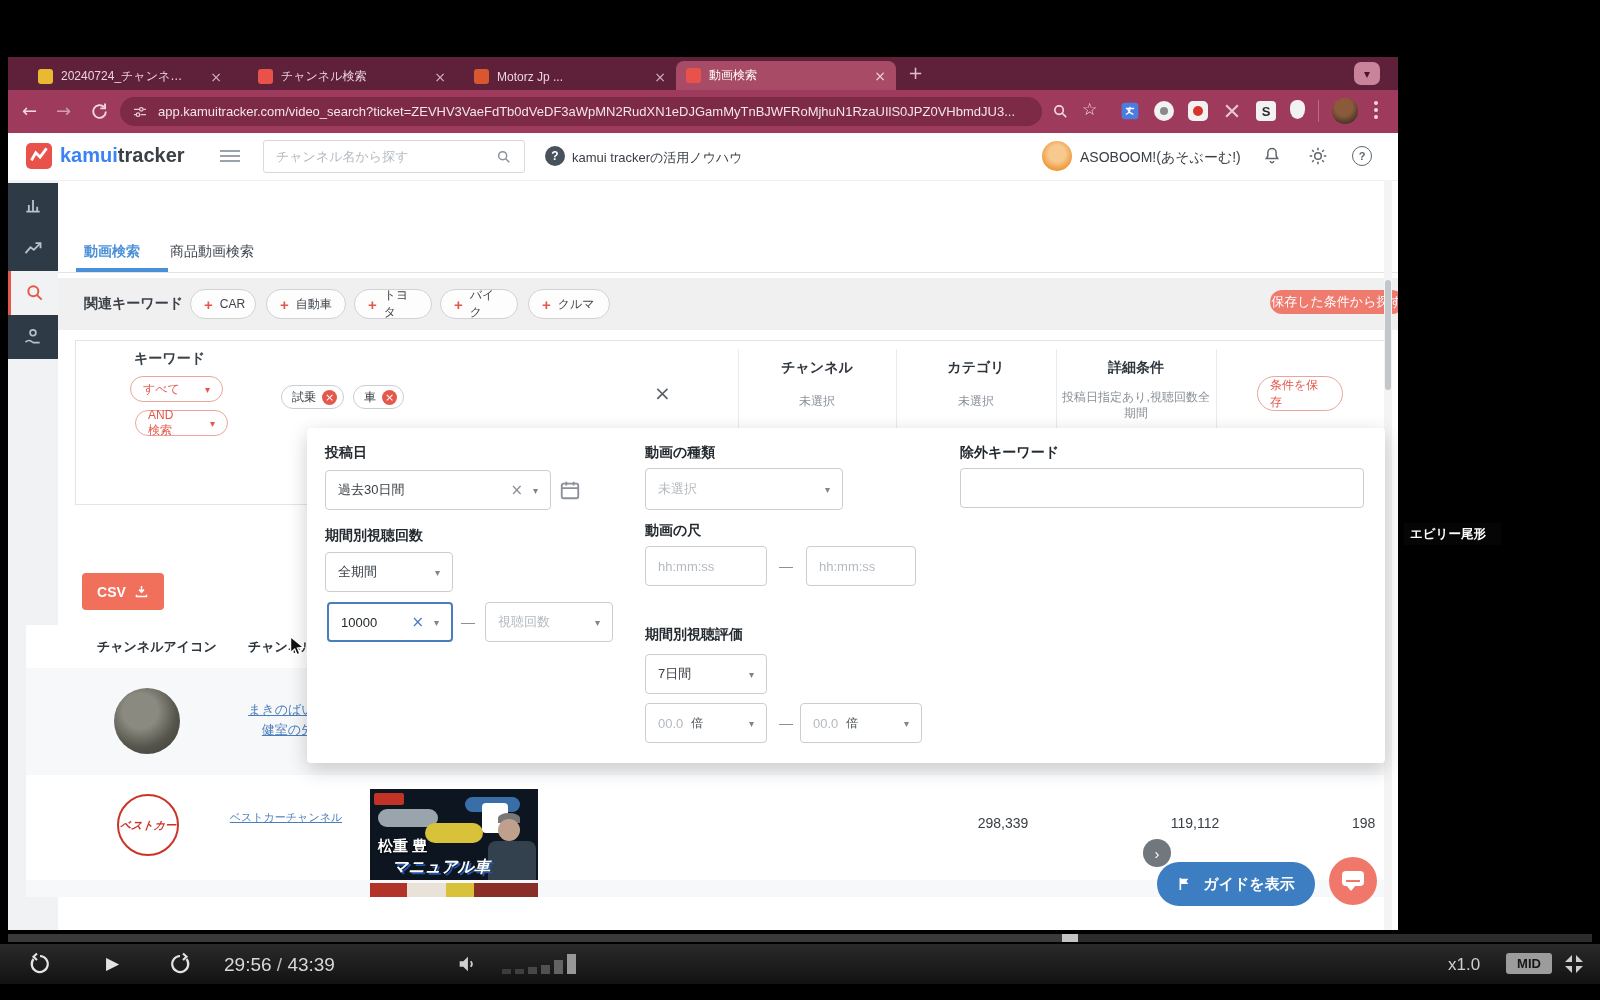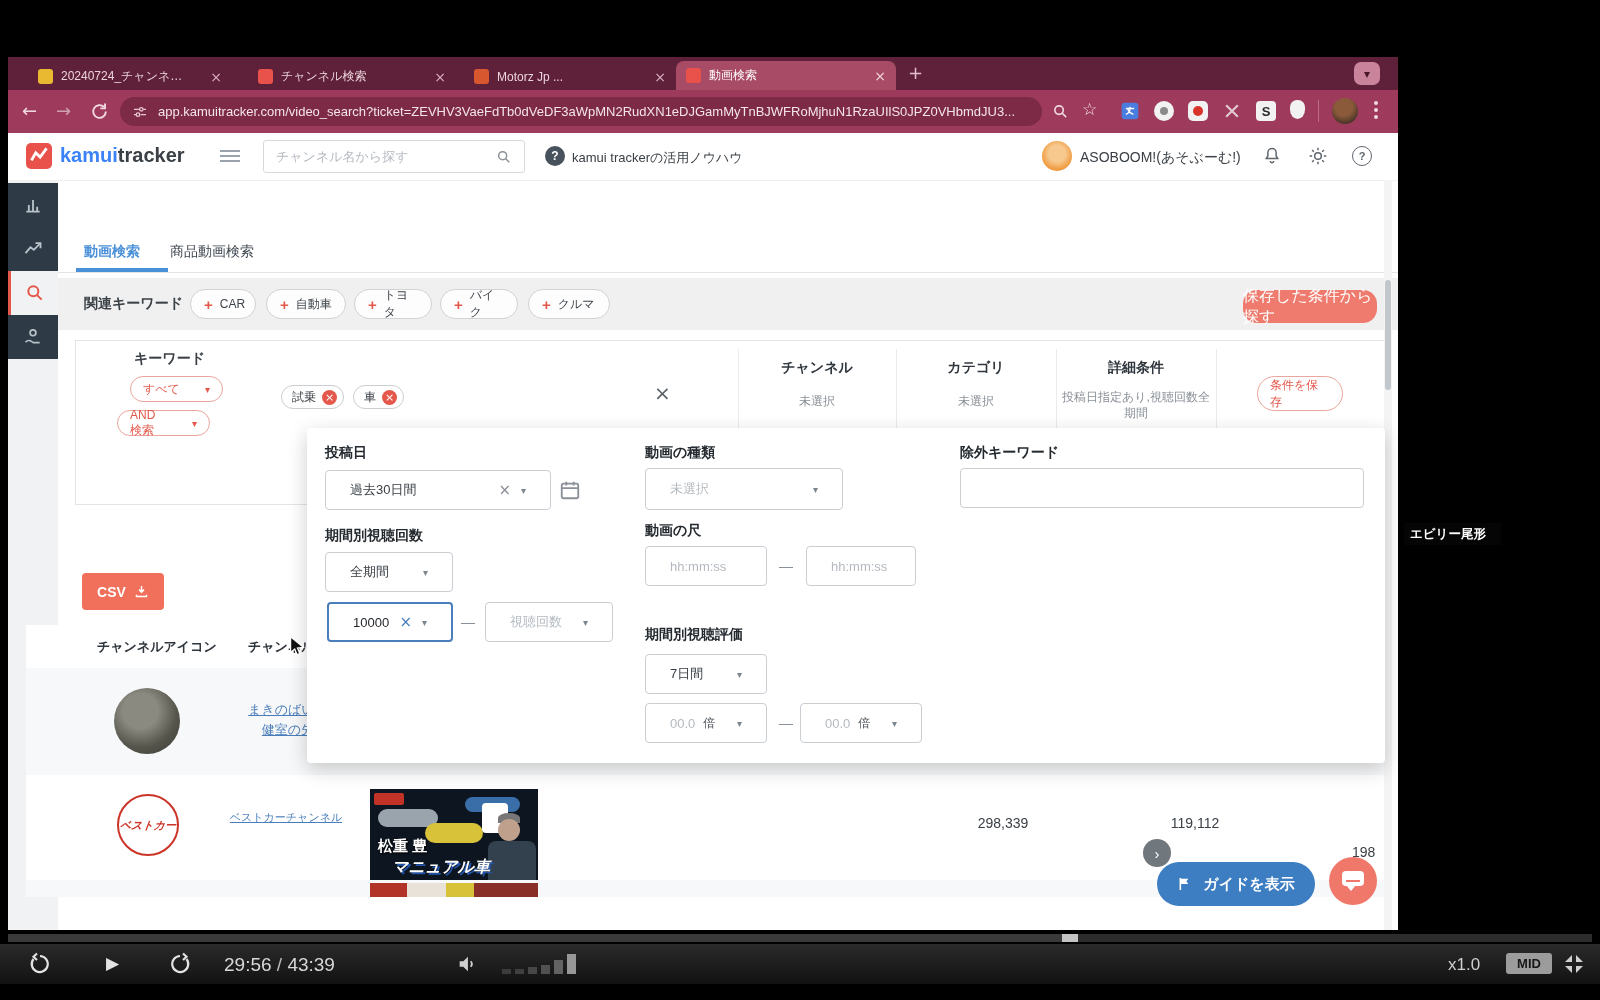--- a/index.html
+++ b/index.html
@@ -36,21 +36,21 @@
            display:flex;align-items:center;gap:6px;padding:0 6px 0 10px;font-size:12px;color:#3a4046;
            box-sizing:border-box;}
   .tagx{width:15px;height:15px;border-radius:50%;background:#e4584b;color:#fff;font-size:11px;
         display:flex;align-items:center;justify-content:center;font-family:"DejaVu Sans",sans-serif;}
   .colhead{position:absolute;font-size:14px;font-weight:bold;color:#2f363d;text-align:center;}
   .colval{position:absolute;font-size:12px;color:#8a9097;text-align:center;line-height:16px;}
   .vline{position:absolute;top:8px;width:1px;height:100px;background:#ebebeb;}
   .link{color:#4a7ebb;text-decoration:underline;}
   .flb{position:absolute;font-size:14px;font-weight:bold;color:#23292e;}
   .fin{position:absolute;background:#fff;border:1px solid #c9ced3;border-radius:4px;display:flex;
-       align-items:center;padding:0 24px;box-sizing:border-box;font-size:13px;color:#3a4046;height:40px;}
+       align-items:center;padding:0 12px;box-sizing:border-box;font-size:13px;color:#3a4046;height:40px;}
   .ph{color:#b4bac0;}
   .spx{flex:1;}
   .cv{font-family:"DejaVu Sans",sans-serif;font-size:10px;color:#7d858d;margin-left:10px;}
   .cx{font-size:15px;color:#8a9097;margin-left:10px;font-family:"DejaVu Sans",sans-serif;}
   .dsh{position:absolute;color:#8a9097;font-size:14px;}
   .num{position:absolute;font-size:14px;color:#3a4046;text-align:center;}
   .dejavu{font-family:"DejaVu Sans",sans-serif;}
 </style>
 </head>
 <body>
@@ -233,32 +233,32 @@
         <span>トヨタ</span>
       </div>
       <div class="kwpill" style="left:382px;width:78px;">
         <span class="kwplus">+</span>
         <span>バイク</span>
       </div>
       <div class="kwpill" style="left:470px;width:82px;">
         <span class="kwplus">+</span>
         <span>クルマ</span>
       </div>
-      <div class="s" style="left:1185px;top:12px;width:134px;height:33px;background:#ef7b6e;border-radius:14px;
-           color:#fff;font-size:16px;display:flex;align-items:center;justify-content:center;">保存した条件から探す</div>
+      <div class="s" style="left:1212px;top:12px;width:134px;height:24px;background:#ef7b6e;border-radius:14px;
+           color:#fff;font-size:13px;display:flex;align-items:center;justify-content:center;">保存した条件から探す</div>
     </div>
 
     <div class="s" style="left:67px;top:207px;width:1315px;height:165px;background:#fff;border:1px solid #e4e4e4;
          box-sizing:border-box;">
       <span class="s" style="left:58px;top:9px;font-size:14px;font-weight:bold;color:#3a4046;">キーワード</span>
       <div class="redpill" style="left:54px;top:35px;width:93px;height:26px;border-radius:13px;">
         <span>すべて</span>
         <span class="cv" style="color:#e4584b;margin-left:auto;">▾</span>
       </div>
-      <div class="redpill" style="left:41px;top:69px;width:93px;height:26px;border-radius:13px;gap:32px;">
+      <div class="redpill" style="left:59px;top:69px;width:93px;height:26px;border-radius:13px;gap:32px;">
         <span>AND検索</span>
         <span class="cv" style="color:#e4584b;margin-left:auto;">▾</span>
       </div>
       <div class="tagpill" style="left:205px;top:44px;">
         <span>試乗</span>
         <span class="tagx">×</span>
       </div>
       <div class="tagpill" style="left:277px;top:44px;">
         <span>車</span>
         <span class="tagx">×</span>
@@ -314,21 +314,21 @@
         <span style="position:absolute;left:112px;top:14px;width:26px;height:30px;background:#fff;border-radius:4px;"></span>
         <span style="position:absolute;left:128px;top:24px;width:22px;height:10px;background:#777;border-radius:50% 50% 0 0;"></span>
         <span style="position:absolute;left:128px;top:30px;width:22px;height:22px;background:#bfa08c;border-radius:50%;"></span>
         <span style="position:absolute;left:118px;top:52px;width:48px;height:40px;background:#33404d;border-radius:8px 8px 0 0;"></span>
         <span style="position:absolute;left:8px;top:48px;color:#fff;font-weight:bold;font-size:15px;text-shadow:1px 1px 2px #000;">松重 豊</span>
         <span style="position:absolute;left:22px;top:68px;color:#fff;font-weight:bold;font-style:italic;font-size:16px;
               text-shadow:2px 2px 0 #2255aa;">マニュアル車</span>
       </div>
       <span class="num" style="left:937px;top:40px;width:80px;">298,339</span>
       <span class="num" style="left:1129px;top:40px;width:80px;">119,112</span>
-      <span class="num" style="left:1326px;top:40px;width:60px;text-align:left;margin-top:29px;">198</span>
+      <span class="num" style="left:1326px;top:40px;width:60px;text-align:left;">198</span>
     </div>
     <div class="s" style="left:18px;top:747px;width:1364px;height:17px;background:#f7f8f9;">
       <span class="s" style="left:344px;top:3px;width:168px;height:14px;
             background:linear-gradient(90deg,#b23327 0 22%,#e8e2d8 22% 45%,#d8c23a 45% 62%,#8a2f28 62% 100%);"></span>
     </div>
 
 
     <div class="s" style="left:1376px;top:47px;width:8px;height:750px;background:#f4f4f5;">
       <span style="position:absolute;left:1px;top:100px;width:6px;height:110px;background:#c2c7cc;border-radius:3px;"></span>
     </div>

